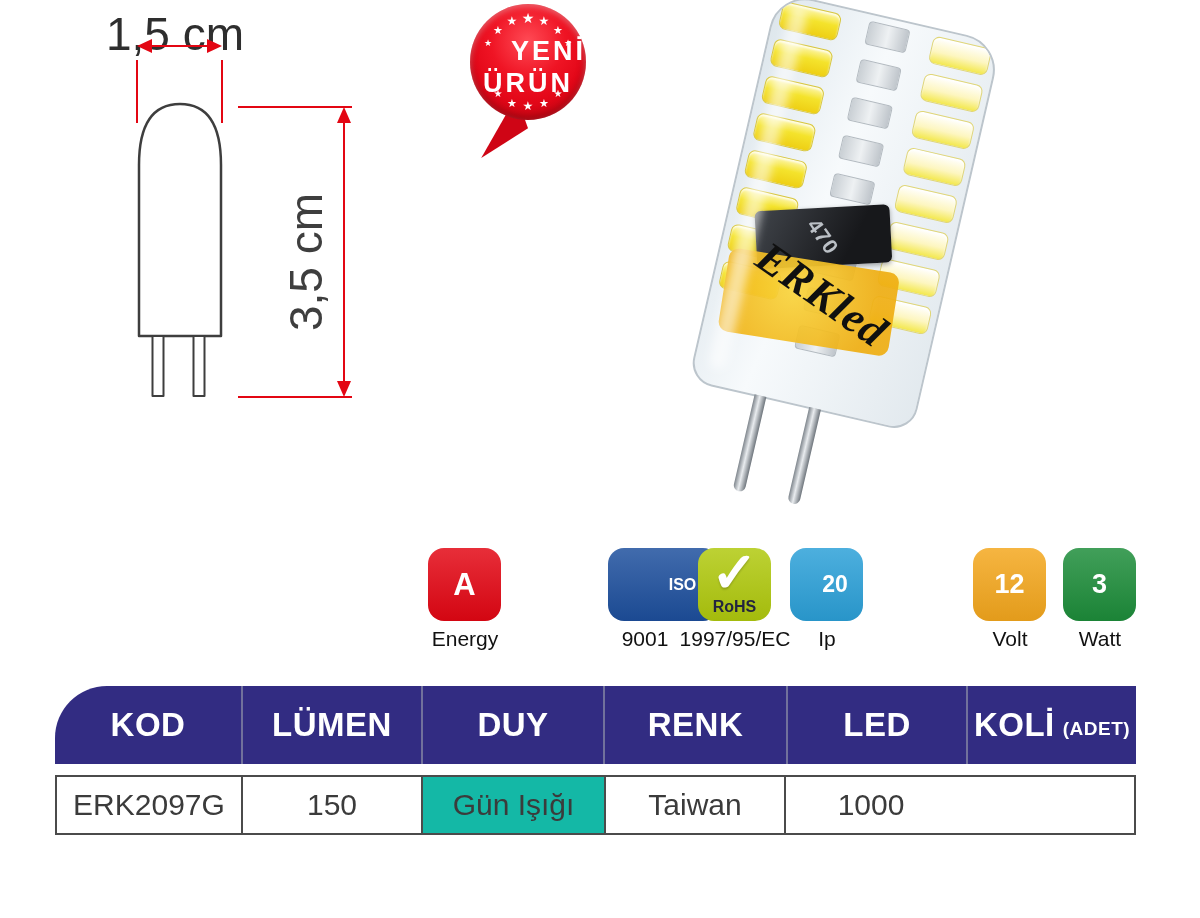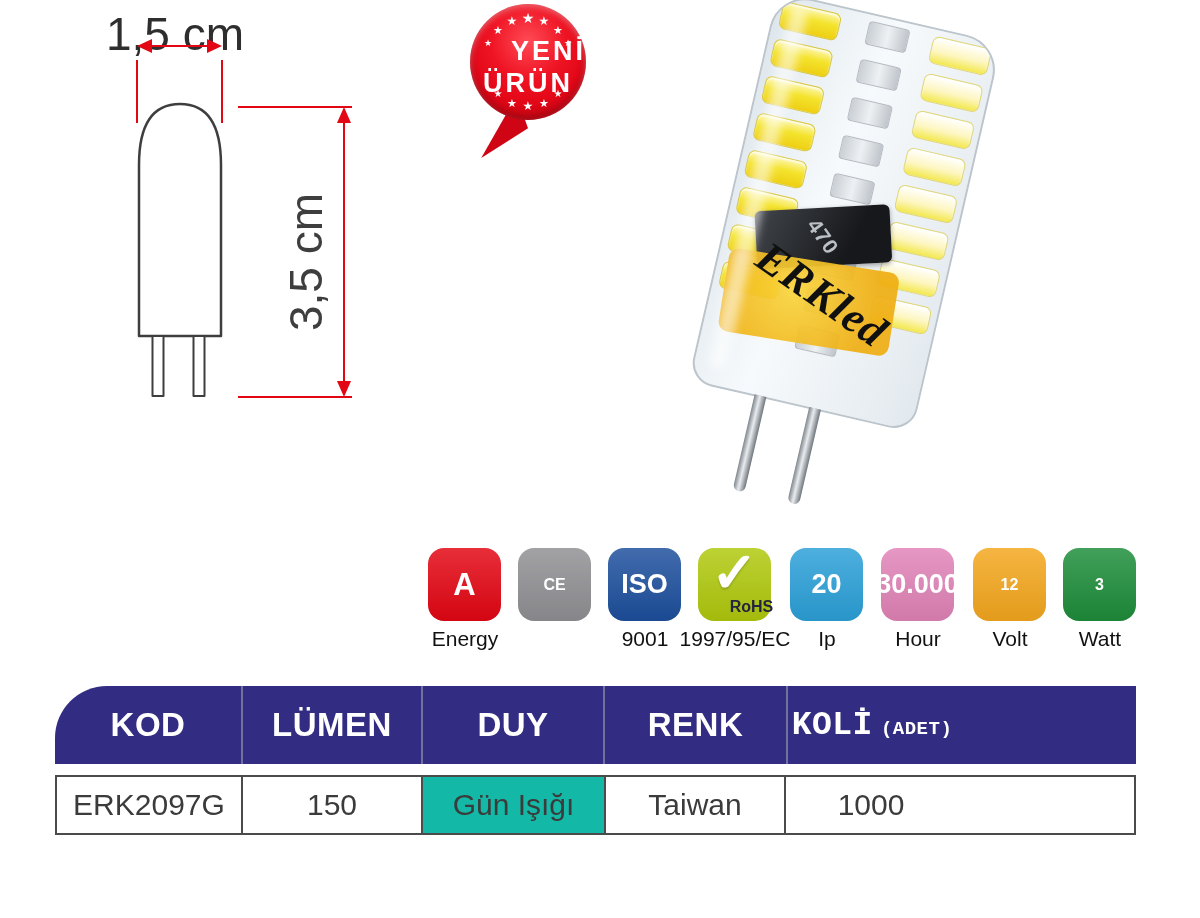--- a/index.html
+++ b/index.html
@@ -86,21 +86,21 @@
   .cert-badge.rohs .badge-text{position:absolute;bottom:5px;left:0;width:73px;text-align:center;
        font-size:16px;font-weight:700;}
   .badge-label{position:absolute;top:79px;left:50%;transform:translateX(-50%);width:180px;
        text-align:center;font-size:21px;color:#111;}
 
   
   #spec-table{position:absolute;left:55px;top:686px;width:1081px;}
   .thead{display:flex;height:78px;border-radius:52px 0 0 0;overflow:hidden;text-align:right;}
   .th{box-sizing:border-box;display:flex;align-items:center;justify-content:center;
       color:#fff;font-size:33px;font-weight:600;letter-spacing:.5px;border-right:2px solid #71719c;}
-  .th:last-child{border-right:none;font-family:Liberation Mono, monospace;}
+  .th:last-child{border-right:none;}
   .th .suffix{font-size:19px;font-weight:600;margin-left:8px;margin-top:8px;}
   .trow{display:flex;height:60px;margin-top:11px;border:2px solid #4b4b4b;box-sizing:border-box;
         background:#fff;}
   .td{box-sizing:border-box;display:flex;align-items:center;justify-content:center;
       font-size:30px;color:#3b3b3b;border-right:2px solid #4b4b4b;}
   .td:last-child{border-right:none;}
   .w0{width:188px;} .w1{width:180px;} .w2{width:182px;} .w3{width:183px;} .w4{width:180px;} .w5{width:168px;}
   .trow .w0{width:186px;} .trow .w5{width:170px;}
 </style>
 </head>
@@ -195,69 +195,59 @@
       <div class="photo-pin p2"></div>
     </div>
   </div>
 
   <div class="cert-badge" style="left:428px;">
     <div class="badge-box" style="background-color: rgb(227, 6, 19);">
       <span class="badge-text" style="color: rgb(255, 255, 255);">A</span>
     </div>
     <div class="badge-label">Energy</div>
   </div>
-  <div class="cert-badge" style="left:518px;">
-    <div class="badge-box" style="background-color: rgb(144, 144, 148);">
-      <span class="badge-text" style="color: rgb(255, 255, 255);">CE</span>
-    </div>
-  </div>
   <div class="cert-badge" style="left:608px;">
-    <div class="badge-box" style="background-color: rgb(29, 79, 157);">
+    <div class="badge-box" style="background-color: rgb(29, 79, 157); padding-left: 38px;">
       <span class="badge-text" style="color: rgb(255, 255, 255);">ISO</span>
     </div>
     <div class="badge-label">9001</div>
   </div>
   <div class="cert-badge rohs" style="left:698px;">
     <div class="badge-box" style="background-color: rgb(176, 201, 13);">
       <span class="badge-check">✓</span>
       <span class="badge-text" style="color: rgb(35, 36, 63);">RoHS</span>
     </div>
     <div class="badge-label">1997/95/EC</div>
   </div>
   <div class="cert-badge" style="left:790px;">
     <div class="badge-box" style="background-color: rgb(43, 160, 216);">
       <span class="badge-text" style="color: rgb(255, 255, 255);">20</span>
     </div>
     <div class="badge-label">Ip</div>
-  </div>
-  <div class="cert-badge" style="left:881px;">
-    <div class="badge-box" style="background-color: rgb(225, 131, 183);">
-      <span class="badge-text" style="color: rgb(255, 255, 255);">30.000</span>
-    </div>
-    <div class="badge-label">Hour</div>
   </div>
   <div class="cert-badge" style="left:973px;">
     <div class="badge-box" style="background-color: rgb(244, 167, 29);">
       <span class="badge-text" style="color: rgb(255, 255, 255);">12</span>
     </div>
     <div class="badge-label">Volt</div>
   </div>
   <div class="cert-badge" style="left:1063px;">
     <div class="badge-box" style="background-color: rgb(29, 141, 58);">
       <span class="badge-text" style="color: rgb(255, 255, 255);">3</span>
     </div>
     <div class="badge-label">Watt</div>
   </div>
 
   <div id="spec-table">
     <div class="thead" style="background-color: rgb(50, 44, 130);">
       <div class="th w0">KOD</div>
       <div class="th w1">LÜMEN</div>
       <div class="th w2">DUY</div>
       <div class="th w3">RENK</div>
+      <div class="th w4">LED</div>
       <div class="th w5">
         <span>KOLİ</span>
         <span class="suffix">(ADET)</span>
       </div>
     </div>
     <div class="trow">
       <div class="td w0">ERK2097G</div>
       <div class="td w1">150</div>
       <div class="td w3 cell-renk" style="background-color: #14b8a6;">Gün Işığı</div>
       <div class="td w4">Taiwan</div>

